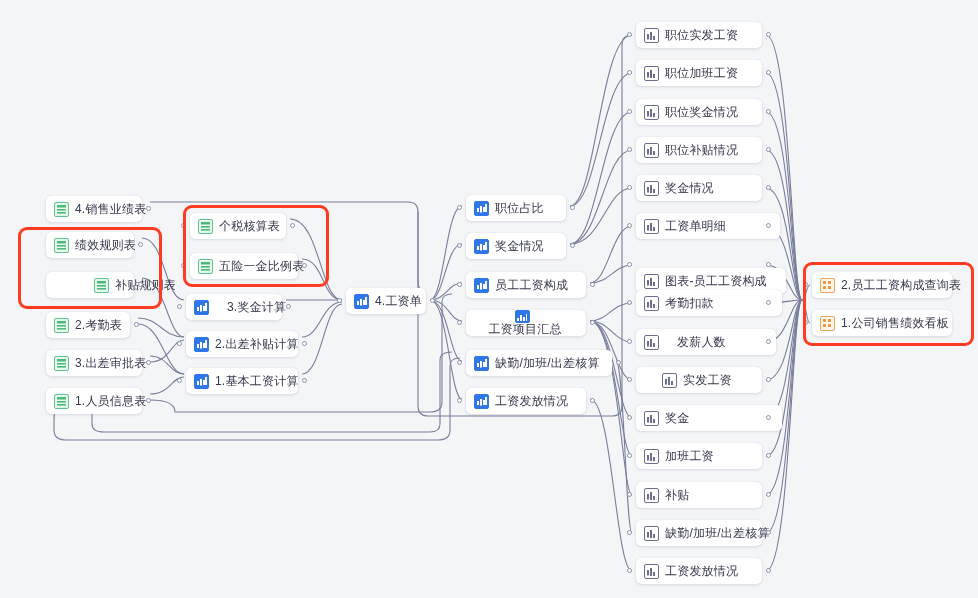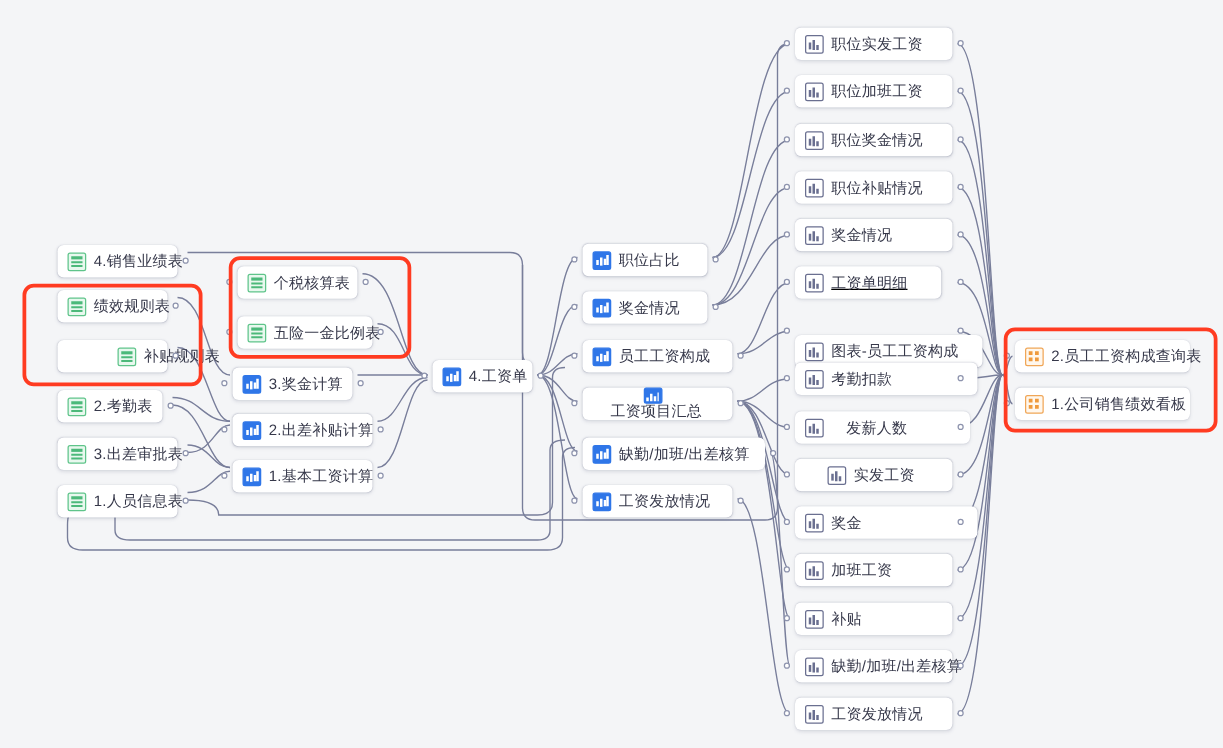--- a/index.html
+++ b/index.html
@@ -188,21 +188,21 @@
         <span class="lbl">1.人员信息表</span>
       </div>
       <div class="node" style="left: 190px; top: 213px; width: 96px;">
         <span class="ico ico-table"></span>
         <span class="lbl">个税核算表</span>
       </div>
       <div class="node" style="left: 190px; top: 253px; width: 108px;">
         <span class="ico ico-table"></span>
         <span class="lbl">五险一金比例表</span>
       </div>
-      <div class="node" style="left: 186px; top: 294px; width: 96px;">
+      <div class="node" style="left: 186px; top: 294px; width: 96px; gap: 12px;">
         <span class="ico ico-chart"></span>
         <span class="lbl">3.奖金计算</span>
       </div>
       <div class="node" style="left: 186px; top: 331px; width: 112px;">
         <span class="ico ico-chart"></span>
         <span class="lbl">2.出差补贴计算</span>
       </div>
       <div class="node" style="left: 186px; top: 368px; width: 112px;">
         <span class="ico ico-chart"></span>
         <span class="lbl">1.基本工资计算</span>
@@ -248,21 +248,21 @@
         <span class="lbl">职位奖金情况</span>
       </div>
       <div class="node" style="left: 636px; top: 137px; width: 126px;">
         <span class="ico ico-report"></span>
         <span class="lbl">职位补贴情况</span>
       </div>
       <div class="node" style="left: 636px; top: 175px; width: 126px;">
         <span class="ico ico-report"></span>
         <span class="lbl">奖金情况</span>
       </div>
-      <div class="node" style="left: 636px; top: 213px; width: 117px; text-decoration: underline;">
+      <div class="node" style="left: 636px; top: 213px; width: 144px;">
         <span class="ico ico-report"></span>
         <span class="lbl">工资单明细</span>
       </div>
       <div class="node" style="left: 636px; top: 268px; width: 150px;">
         <span class="ico ico-report"></span>
         <span class="lbl">图表-员工工资构成</span>
       </div>
       <div class="node" style="left: 636px; top: 290px; width: 146px;">
         <span class="ico ico-report"></span>
         <span class="lbl">考勤扣款</span>

